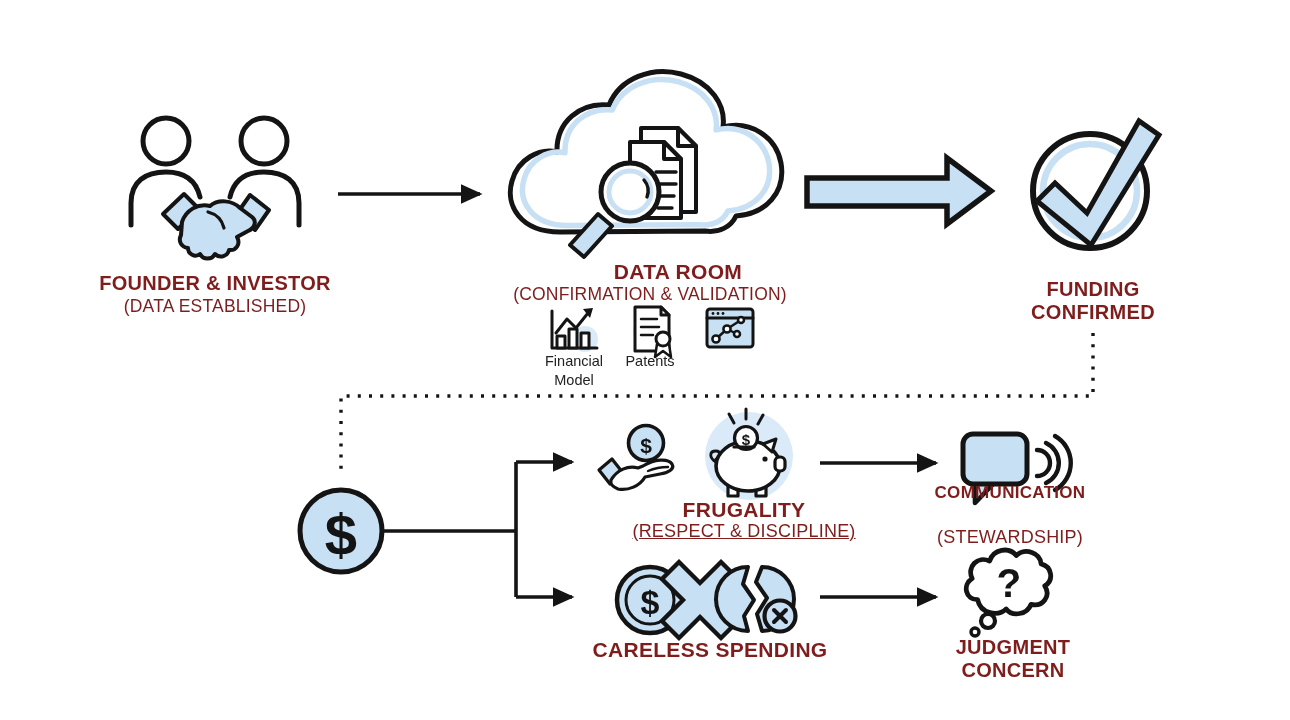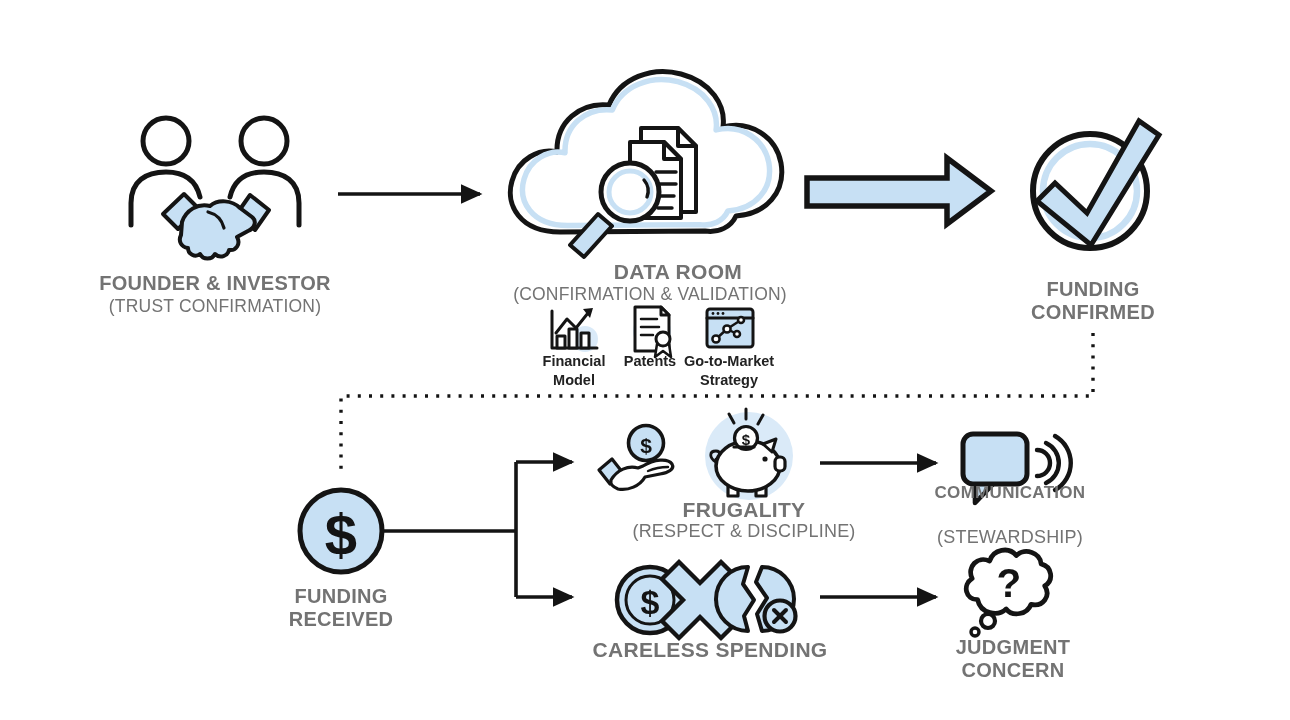--- a/index.html
+++ b/index.html
@@ -7,25 +7,25 @@
     width:1290px;height:720px;position:relative;overflow:hidden;
     background:#ffffff;
     font-family:"Liberation Sans","DejaVu Sans",sans-serif;
     color:#161616;
   }
   .stage{position:absolute;inset:0;width:1290px;height:720px;}
   svg.canvas{position:absolute;left:0;top:0;}
   .lbl{
     position:absolute;transform:translateX(-50%);
     text-align:center;line-height:1.15;white-space:normal;
-    color:#737373;
+    color:#7f1d1d;
   }
   .lbl.title{font-weight:700;font-size:20px;letter-spacing:.3px;}
   .lbl.sub{font-weight:400;font-size:17.5px;letter-spacing:.2px;}
-  .lbl.small{font-weight:700;font-size:14.5px;line-height:1.28;color:#222;}
+  .lbl.small{font-weight:400;font-size:14.5px;line-height:1.28;color:#222;}
   .nowrap{white-space:nowrap;}
 </style>
 </head>
 <body>
 
 <div class="stage">
 
 <svg class="canvas" width="1290" height="720" viewBox="0 0 1290 720">
   <defs>
     <marker id="ah" viewBox="0 0 10 10" markerWidth="6.2" markerHeight="6.2" refX="8.5" refY="5" orient="auto" markerUnits="strokeWidth">
@@ -232,35 +232,33 @@
         C 1029 617 1013 620 1006 611
         C 997 620 978 616 975 601 Z" fill="#ffffff" stroke="#141414" stroke-width="5.2"></path>
       <text x="1009" y="583" font-size="44" font-weight="700" fill="#141414" text-anchor="middle" dominant-baseline="central">?</text>
     </g>
     <circle cx="988" cy="621" r="7" fill="#fff" stroke="#141414" stroke-width="4.2"></circle>
     <circle cx="975" cy="632" r="4" fill="#fff" stroke="#141414" stroke-width="3.4"></circle>
   </g>
 </svg>
 
 <div class="lbl title nowrap" style="left:215px;top:272px;">FOUNDER &amp; INVESTOR</div>
-<div class="lbl sub nowrap" style="left:215px;top:296px;">(TRUST CONFIRMATION)</div>
+<div class="lbl sub nowrap" style="left:215px;top:296px;">(DATA ESTABLISHED)</div>
 
 <div class="lbl title nowrap" style="left:650px;top:260px;font-size:21px;margin-left:28px;">DATA ROOM</div>
 <div class="lbl sub nowrap" style="left:650px;top:284px;">(CONFIRMATION &amp; VALIDATION)</div>
 
 <div class="lbl small" style="left:574px;top:352px;width:86px;">Financial Model</div>
 <div class="lbl small" style="left:650px;top:352px;width:90px;">Patents</div>
-<div class="lbl small" style="left:729px;top:352px;width:112px;">Go-to-Market Strategy</div>
 
 <div class="lbl title" style="left:1093px;top:278px;width:140px;">FUNDING CONFIRMED</div>
 
-<div class="lbl title" style="left:341px;top:585px;width:130px;">FUNDING RECEIVED</div>
 
 <div class="lbl title nowrap" style="left:744px;top:498px;font-size:21px;">FRUGALITY</div>
-<div class="lbl sub nowrap" style="left:744px;top:521px;font-size:18px;">(RESPECT &amp; DISCIPLINE)</div>
+<div class="lbl sub nowrap" style="left:744px;top:521px;font-size:18px;text-decoration:underline;">(RESPECT &amp; DISCIPLINE)</div>
 
 <div class="lbl title nowrap" style="left:1010px;top:483px;font-size:17px;">COMMUNICATION</div>
 <div class="lbl sub nowrap" style="left:1010px;top:521px;font-size:18px;margin-top:6px;">(STEWARDSHIP)</div>
 
 <div class="lbl title nowrap" style="left:710px;top:638px;font-size:21px;">CARELESS SPENDING</div>
 
 <div class="lbl title" style="left:1013px;top:636px;width:140px;">JUDGMENT CONCERN</div>
 
 </div>
 

